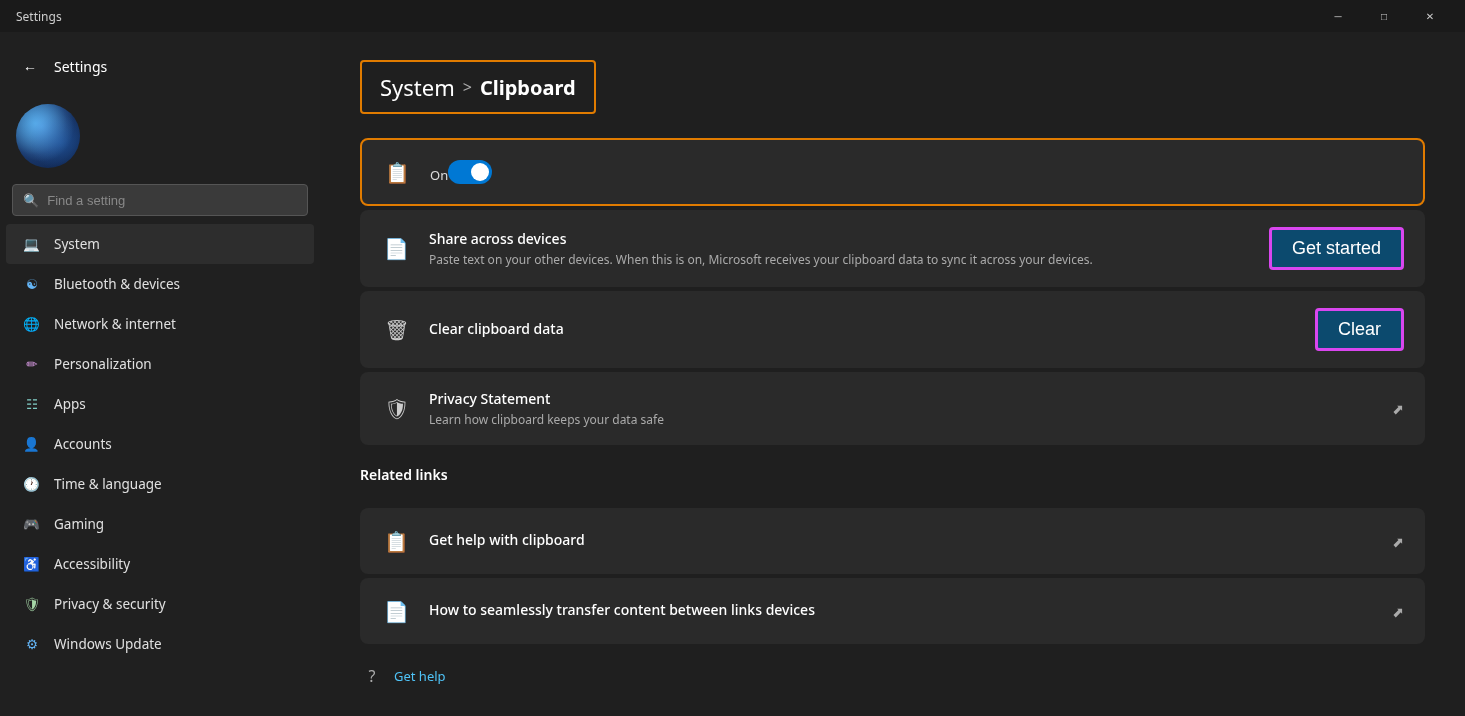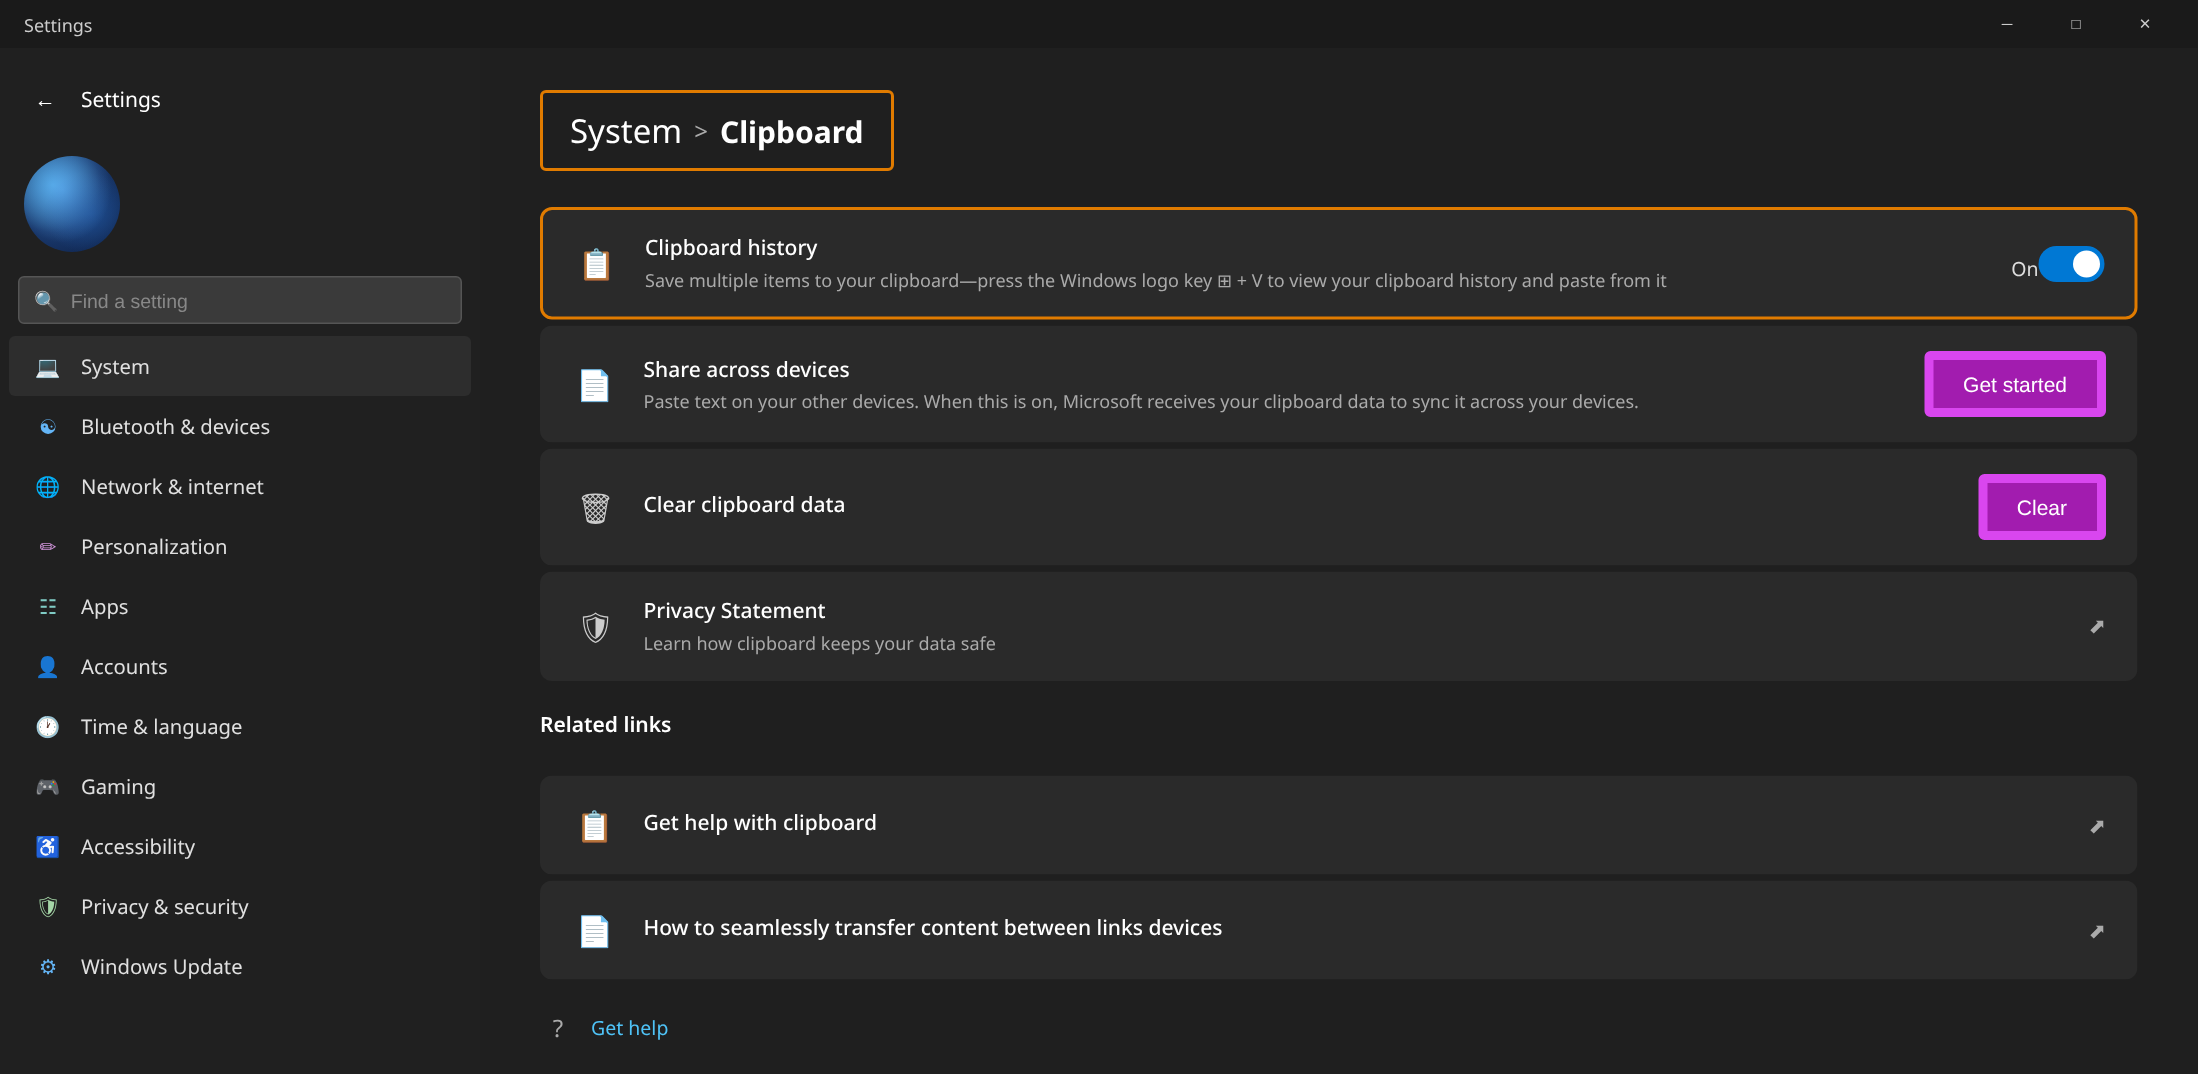--- a/index.html
+++ b/index.html
@@ -253,26 +253,26 @@
       right: 3px;
       top: 3px;
       width: 18px;
       height: 18px;
       background: #fff;
       border-radius: 50%;
     }
 
     
     .action-btn {
-      background: #a21caf;
-      border: 6px solid #d946ef;
+      background: #0c4a6e;
+      border: 3px solid #d946ef;
       border-radius: 4px;
       color: #fff;
       padding: 8px 20px;
-      font-size: 14px;
+      font-size: 18px;
       cursor: pointer;
     }
 
     
     .ext-link-icon {
       color: #aaa;
       font-size: 14px;
     }
 
     
@@ -388,24 +388,20 @@
     <div class="breadcrumb">
       <span class="breadcrumb-system">System</span>
       <span class="breadcrumb-separator">&gt;</span>
       <span class="breadcrumb-page">Clipboard</span>
     </div>
 
     
     <div id="settings-list">
         <div class="setting-card highlighted">
     <div class="setting-card-icon">📋</div>
-    <div class="setting-card-text">
-      <div class="setting-card-title">Clipboard history</div>
-      <div class="setting-card-desc">Save multiple items to your clipboard—press the Windows logo key ⊞ + V to view your clipboard history and paste from it</div>
-    </div>
 
       <div class="setting-card-action">
         <span class="toggle-label">On</span>
         <div class="toggle"></div>
       </div>
   </div>
         <div class="setting-card">
     <div class="setting-card-icon">📄</div>
     <div class="setting-card-text">
       <div class="setting-card-title">Share across devices</div>

